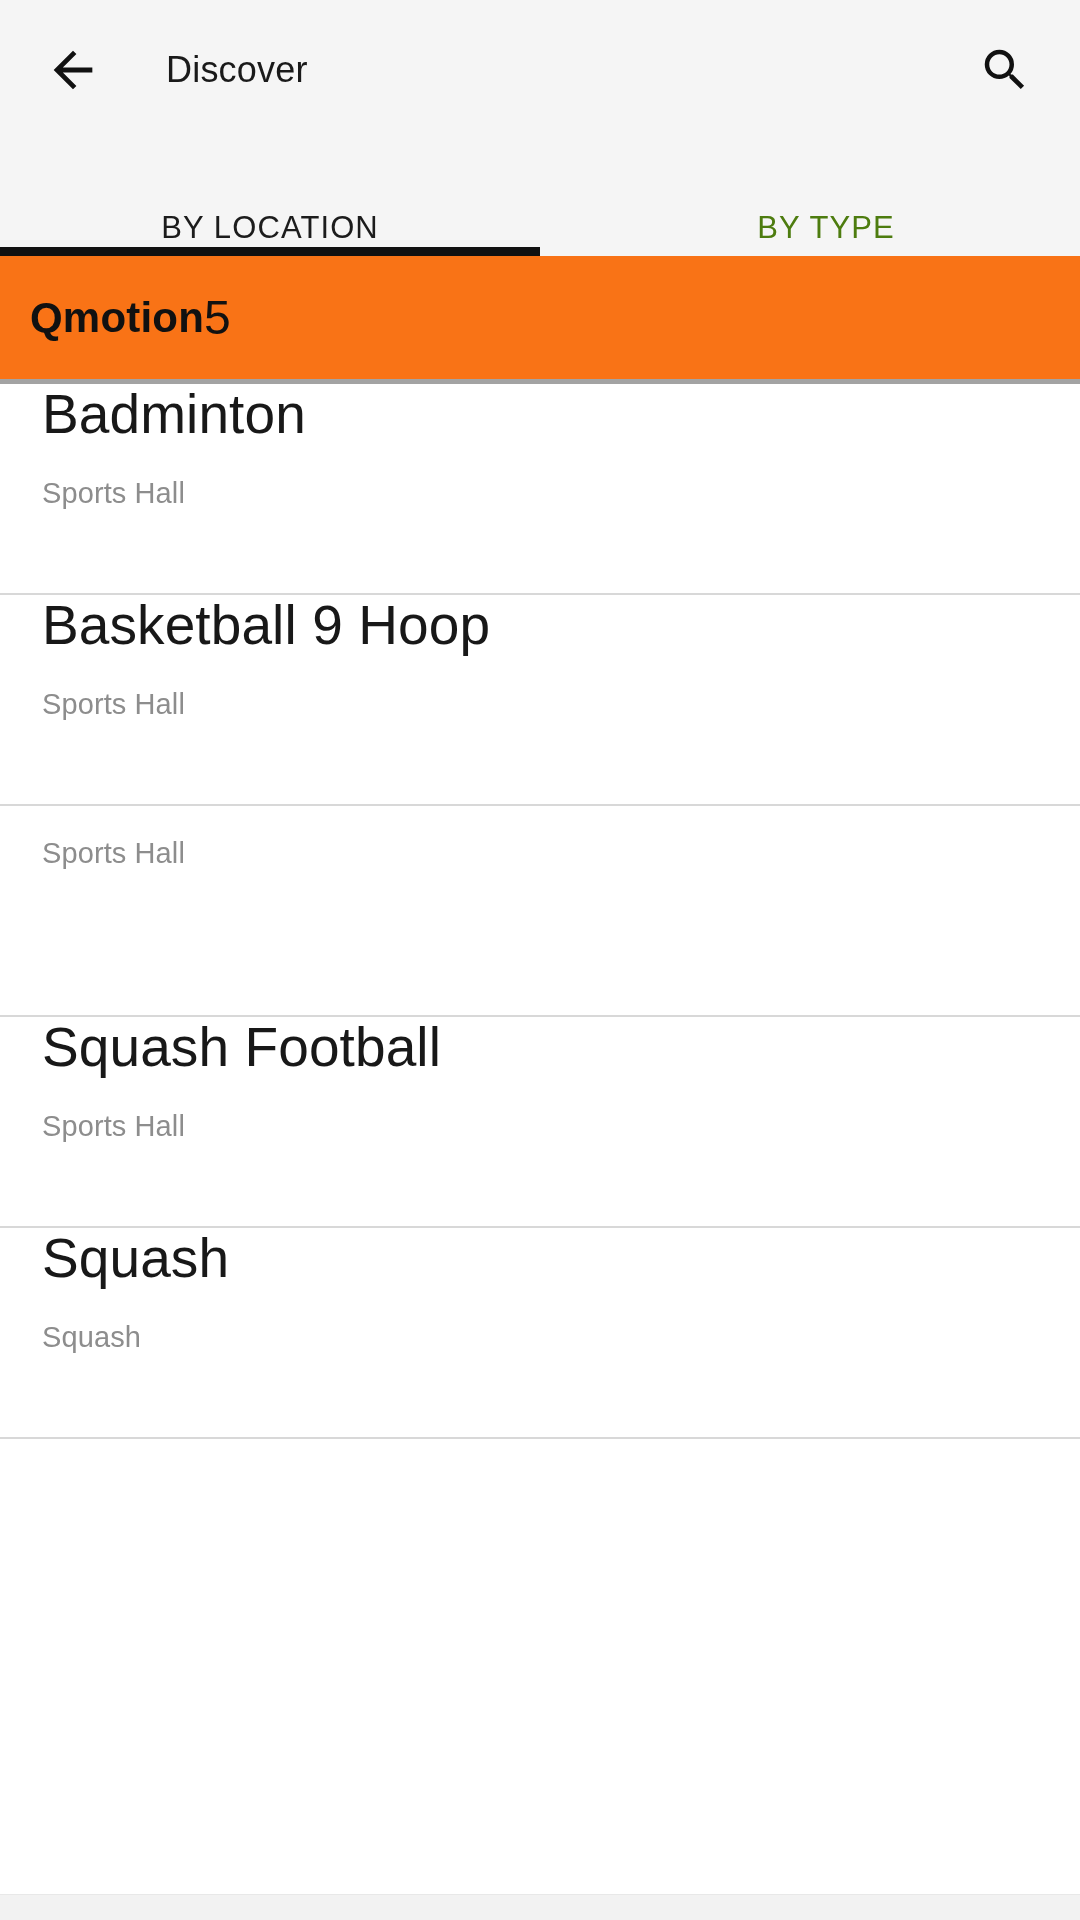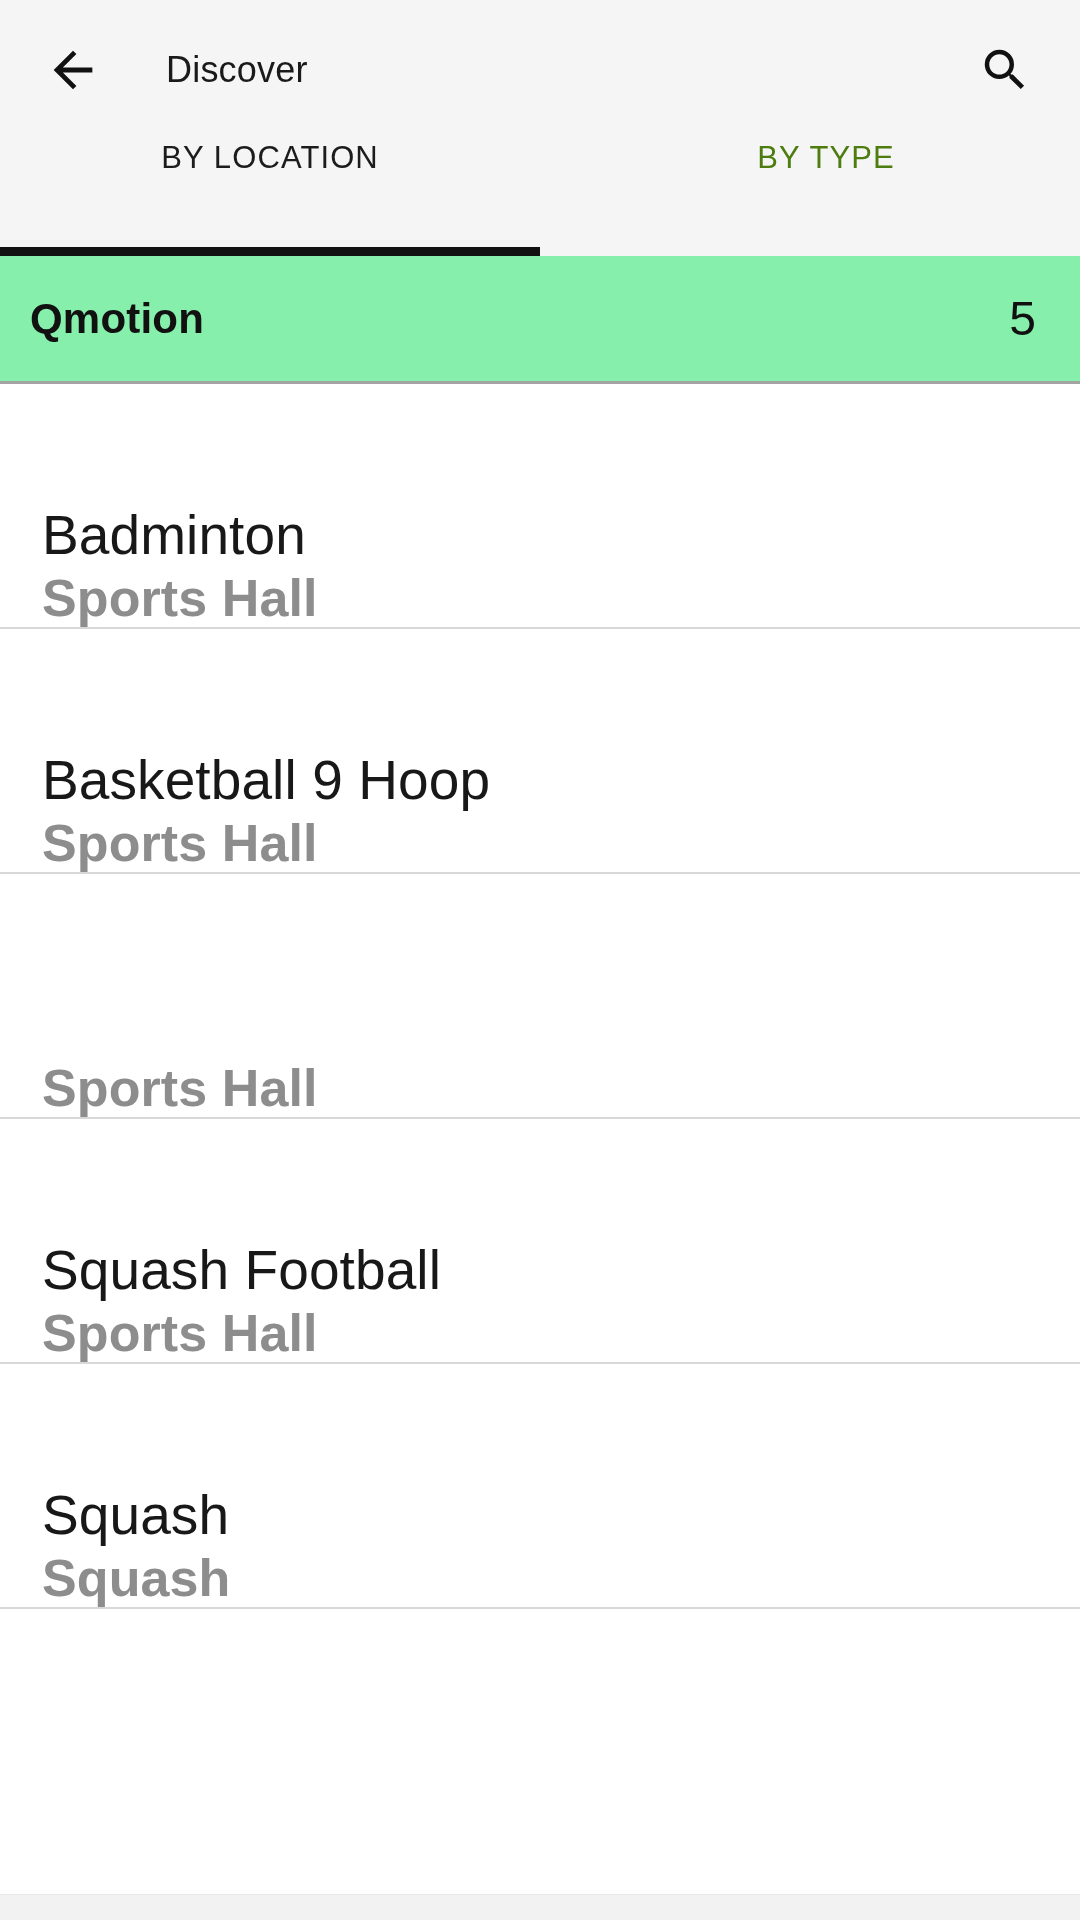--- a/index.html
+++ b/index.html
@@ -56,21 +56,21 @@
   .tabbar {
     position:relative;
     height:116px;
     background:#f5f5f5;
     display:flex;
     flex:0 0 auto;
   }
   .tab {
     flex:1 1 50%;
     display:flex;
-    align-items:flex-start;
+    align-items:flex-end;
     justify-content:center;
     position:relative;
     cursor:pointer;
     padding-bottom:10px;
   }
   .tab-label {
     font-size:31px;
     letter-spacing:1.1px;
     color:#1c1c1c;
     font-weight:400;
@@ -81,69 +81,69 @@
     position:absolute;
     left:0; bottom:0;
     width:100%;
     height:9px;
     background:#111111;
   }
 
   
   .section-header {
     height:128px;
-    background:#86efac;
+    background:#f97316;
     display:flex;
     align-items:center;
-    justify-content:space-between;
+    justify-content:flex-start;
     padding:0 44px 0 30px;
     flex:0 0 auto;
-    border-bottom:3px solid #a3a3a3;
+    border-bottom:5px solid #a3a3a3;
   }
   .section-title {
     font-size:42px;
     font-weight:700;
     color:#111111;
     letter-spacing:0.2px;
   }
   .section-count {
     font-size:48px;
     font-weight:400;
     color:#111111;
   }
 
   
   .list {
     flex:1 1 auto;
     background:#ffffff;
     overflow:hidden;
   }
   .list-item {
-    height:245px;
+    height:211px;
     padding:0 44px 0 42px;
     display:flex;
     flex-direction:column;
-    justify-content:flex-end;
+    justify-content:flex-start;
     border-bottom:2px solid #d8d8d8;
     background:#ffffff;
     cursor:pointer;
   }
   .item-title {
     font-size:55px;
     font-weight:400;
     color:#181818;
     line-height:1.12;
     letter-spacing:0.1px;
   }
   .item-subtitle {
-    font-size:52px;
-    font-weight:700;
+    font-size:29px;
+    font-weight:400;
     color:#8d8d8d;
     line-height:1.12;
-    margin-top:2px;
+    margin-top:31px;
     letter-spacing:0.1px;
   }
 
   
   .bottom-bar {
     position:absolute;
     left:0; bottom:0;
     width:100%;
     height:26px;
     background:#f2f2f2;

